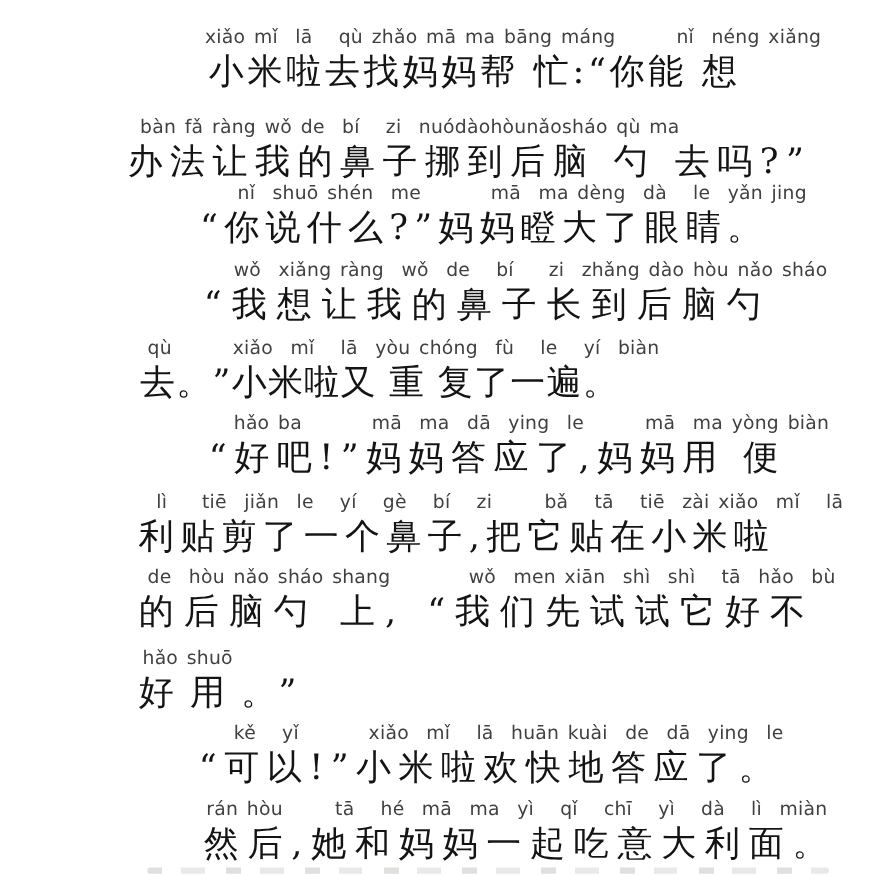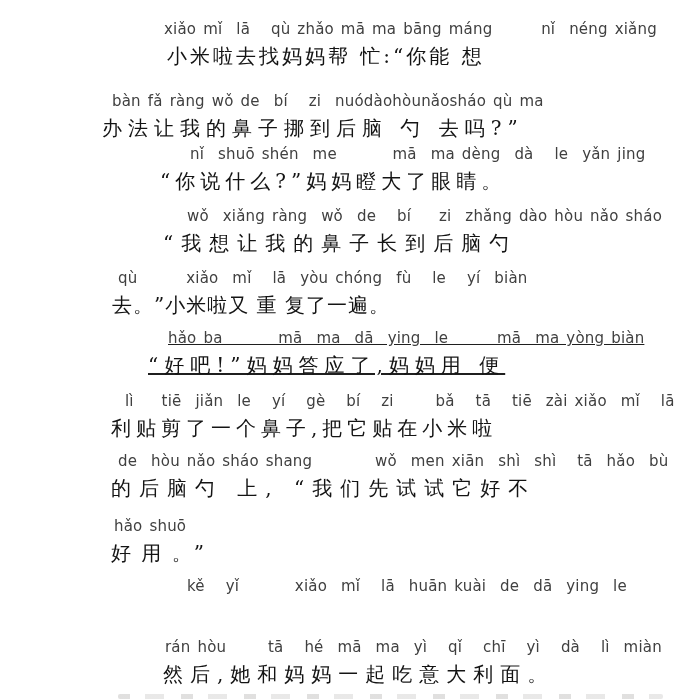--- a/index.html
+++ b/index.html
@@ -22,33 +22,33 @@
     font-size: 15px;
     line-height: 16px;
     letter-spacing: 0.2px;
     word-spacing: 2px;
     white-space: pre;
     color: #404040;
     margin: 0 0 4px 0;
   }
   .hanzi {
     font-family: "DejaVu Serif", serif;
-    font-size: 20px;
+    font-size: 28px;
     line-height: 31px;
     white-space: pre;
     color: #141414;
     margin: 0;
   }
   
   .l0  { top: 21px;  left: 167px; } .l0  .pinyin { margin-left: -3px; } .l0  .hanzi { letter-spacing: 3px; }
   .l1  { top: 93px;  left: 102px; } .l1  .pinyin { margin-left: 10px; } .l1  .hanzi { letter-spacing: 6px; }
   .l2  { top: 146px; left: 160px; } .l2  .pinyin { margin-left: 30px; } .l2  .hanzi { letter-spacing: 5px; }
   .l3  { top: 208px; left: 163px; } .l3  .pinyin { margin-left: 24px; } .l3  .hanzi { letter-spacing: 8px; }
   .l4  { top: 270px; left: 112px; } .l4  .pinyin { margin-left: 6px;  } .l4  .hanzi { letter-spacing: 1px; }
-  .l5  { top: 330px; left: 148px; text-decoration: underline; } .l5  .pinyin { margin-left: 20px; } .l5  .hanzi { letter-spacing: 6px; }
+  .l5  { top: 330px; left: 167px; } .l5  .pinyin { margin-left: 20px; } .l5  .hanzi { letter-spacing: 6px; }
   .l6  { top: 393px; left: 111px; } .l6  .pinyin { margin-left: 14px; } .l6  .hanzi { letter-spacing: 5px; }
   .l7  { top: 453px; left: 111px; } .l7  .pinyin { margin-left: 7px; text-align: center;  } .l7  .hanzi { letter-spacing: 8px; }
   .l8  { top: 518px; left: 111px; } .l8  .pinyin { margin-left: 3px;  } .l8  .hanzi { letter-spacing: 2px; }
   .l9  { top: 578px; left: 159px; } .l9  .pinyin { margin-left: 28px; } .l9  .hanzi { letter-spacing: 6px; }
   .l10 { top: 639px; left: 163px; } .l10 .pinyin { margin-left: 2px;  } .l10 .hanzi { letter-spacing: 7px; }
   
   .cutoff {
     position: absolute;
     top: 694px;
     left: 118px;
@@ -109,20 +109,21 @@
     <div class="hanzi">的后脑勺 上, “我们先试试它好不</div>
   </div>
 
   <div class="pair l8">
     <div class="pinyin">hǎo shuō</div>
     <div class="hanzi">好 用 。”</div>
   </div>
 
   <div class="pair l9">
     <div class="pinyin">kě   yǐ        xiǎo  mǐ   lā  huān kuài  de  dā  ying  le</div>
+    <div class="hanzi">“可以!”小米啦欢快地答应了。</div>
   </div>
 
   <div class="pair l10">
     <div class="pinyin">rán hòu      tā   hé  mā  ma  yì   qǐ   chī   yì   dà   lì  miàn</div>
     <div class="hanzi">然后,她和妈妈一起吃意大利面。</div>
   </div>
 
   <div class="cutoff"></div>
 
 </div>

